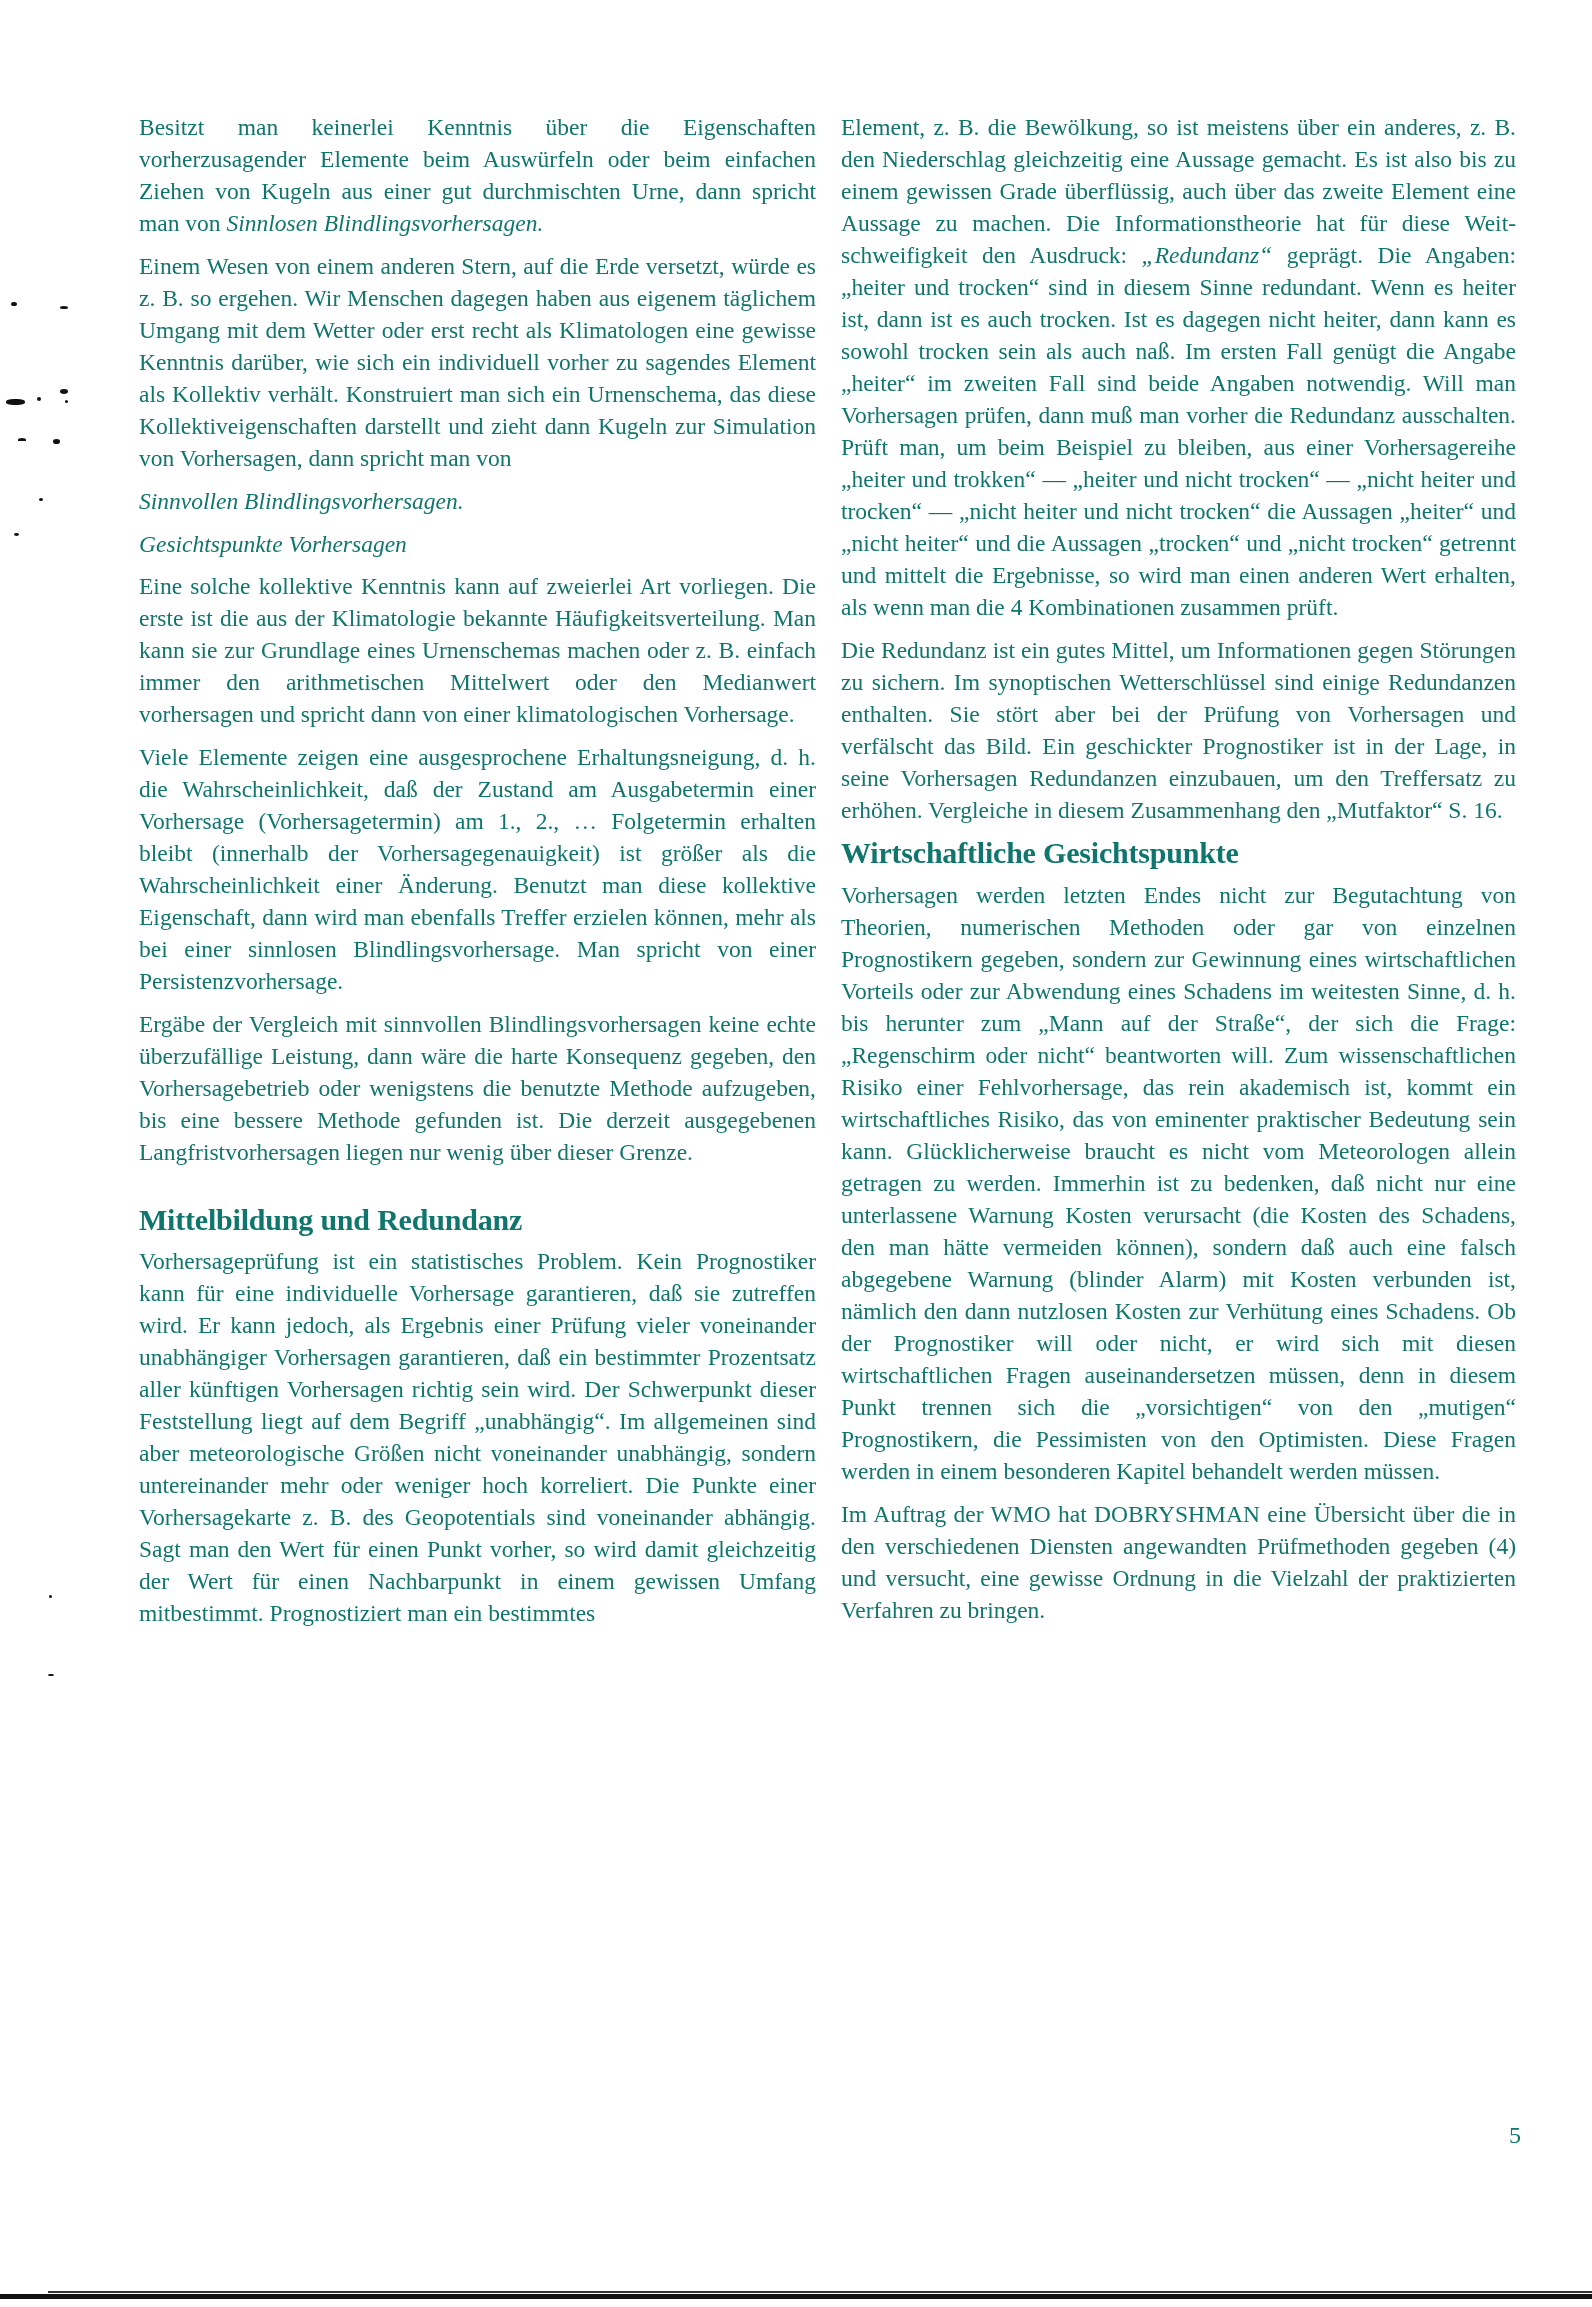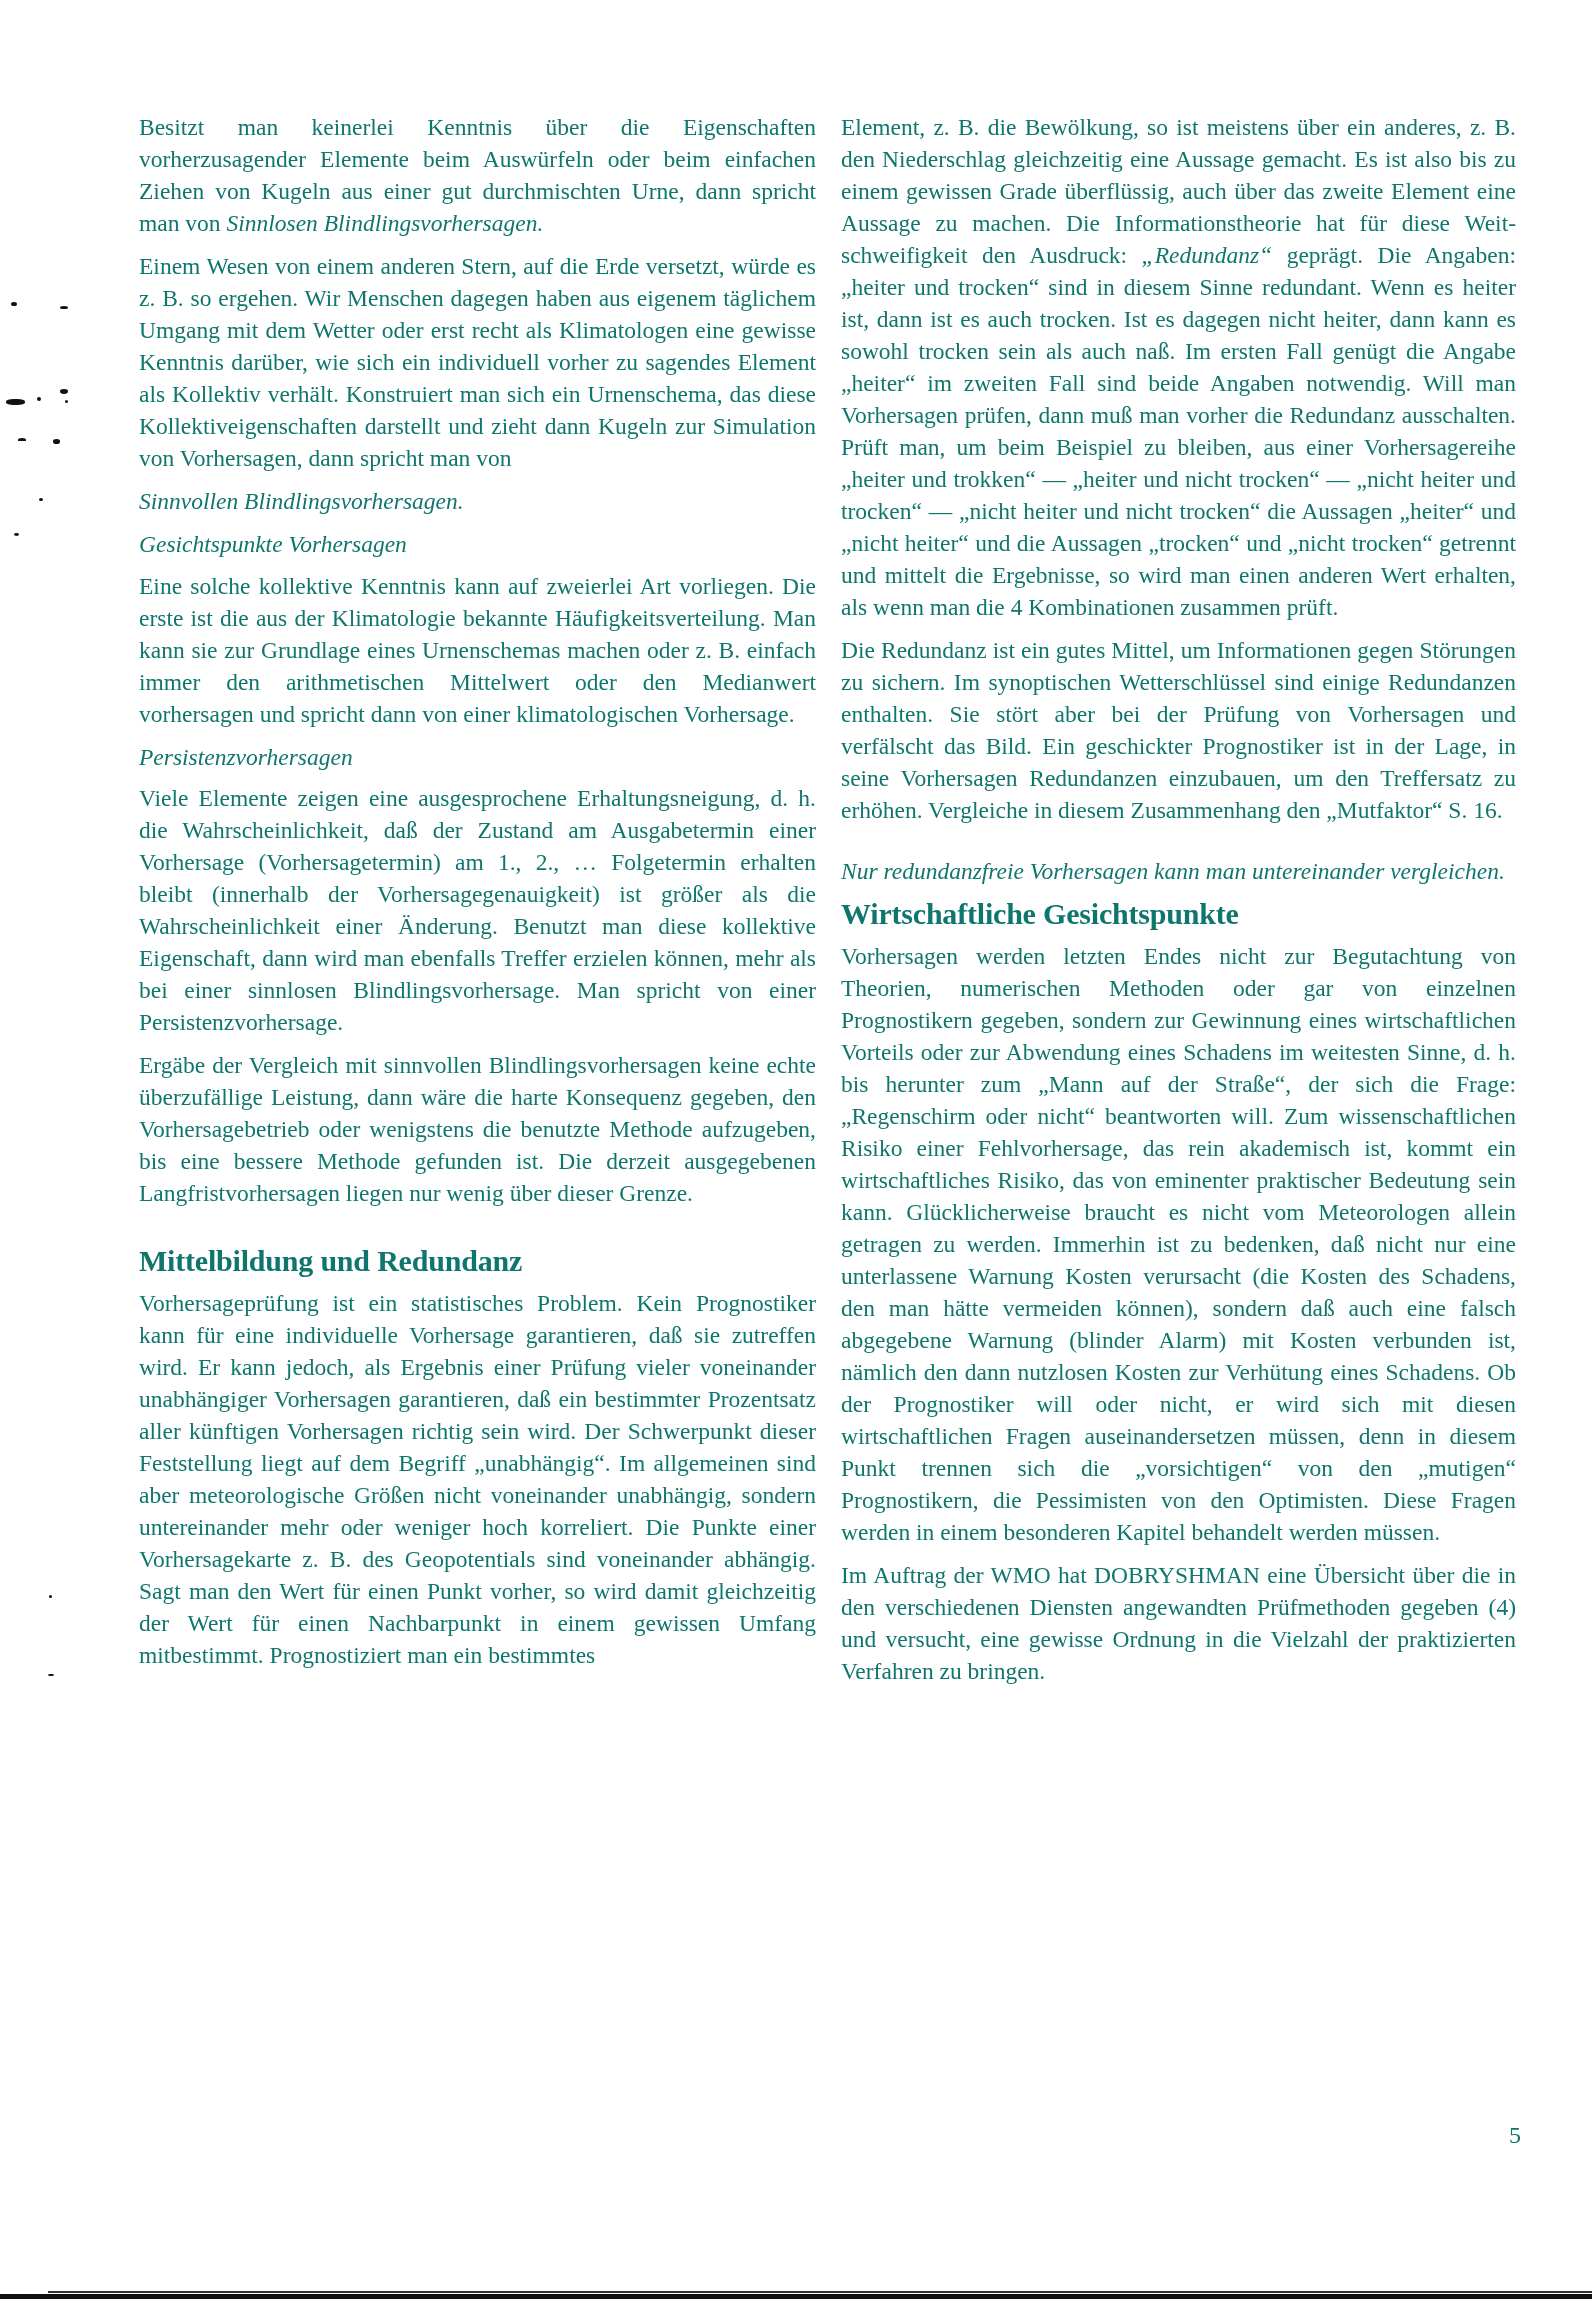--- a/index.html
+++ b/index.html
@@ -38,31 +38,29 @@
   <span class="speck" style="left:13.5px;top:533px;width:5.6px;height:3.2px;"></span>
   <span class="speck" style="left:49px;top:1595px;width:3.2px;height:3.2px;"></span>
   <span class="speck" style="left:48px;top:1674px;width:5.6px;height:2.4px;"></span>
 
   <div class="col col-left">
     <p><span>Besitzt man keinerlei Kenntnis über die Eigenschaften vorherzusagender Elemente beim Auswürfeln oder beim einfachen Ziehen von Kugeln aus einer gut durchmisch­ten Urne, dann spricht man von </span><em>Sinnlosen Blindlings­vorhersagen.</em></p>
     <p>Einem Wesen von einem anderen Stern, auf die Erde versetzt, würde es z. B. so ergehen. Wir Menschen da­gegen haben aus eigenem täglichem Umgang mit dem Wetter oder erst recht als Klimatologen eine gewisse Kenntnis darüber, wie sich ein individuell vorher zu sagendes Element als Kollektiv verhält. Konstruiert man sich ein Urnenschema, das diese Kollektiveigenschaften darstellt und zieht dann Kugeln zur Simulation von Vor­hersagen, dann spricht man von</p>
     <p class="lead-italic">Sinnvollen Blindlingsvorhersagen.</p>
     <p class="sub">Gesichtspunkte Vorhersagen</p>
     <p>Eine solche kollektive Kenntnis kann auf zweierlei Art vorliegen. Die erste ist die aus der Klimatologie be­kannte Häufigkeitsverteilung. Man kann sie zur Grund­lage eines Urnenschemas machen oder z. B. einfach immer den arithmetischen Mittelwert oder den Median­wert vorhersagen und spricht dann von einer klimato­logischen Vorhersage.</p>
-    <p class="sub">Persistenzvorhersagen</p>
     <p>Viele Elemente zeigen eine ausgesprochene Erhal­tungsneigung, d. h. die Wahrscheinlichkeit, daß der Zustand am Ausgabetermin einer Vorhersage (Vorher­sagetermin) am 1., 2., … Folgetermin erhalten bleibt (innerhalb der Vorhersagegenauigkeit) ist größer als die Wahrscheinlichkeit einer Änderung. Benutzt man diese kollektive Eigenschaft, dann wird man ebenfalls Treffer erzielen können, mehr als bei einer sinnlosen Blind­lingsvorhersage. Man spricht von einer Persistenz­vorhersage.</p>
     <p>Ergäbe der Vergleich mit sinnvollen Blindlingsvorher­sagen keine echte überzufällige Leistung, dann wäre die harte Konsequenz gegeben, den Vorhersagebetrieb oder wenigstens die benutzte Methode aufzugeben, bis eine bessere Methode gefunden ist. Die derzeit aus­gegebenen Langfristvorhersagen liegen nur wenig über dieser Grenze.</p>
     <h2 class="gap">Mittelbildung und Redundanz</h2>
     <p>Vorhersageprüfung ist ein statistisches Problem. Kein Prognostiker kann für eine individuelle Vorhersage garantieren, daß sie zutreffen wird. Er kann jedoch, als Ergebnis einer Prüfung vieler voneinander unabhän­giger Vorhersagen garantieren, daß ein bestimmter Prozentsatz aller künftigen Vorhersagen richtig sein wird. Der Schwerpunkt dieser Feststellung liegt auf dem Begriff „unabhängig“. Im allgemeinen sind aber meteo­rologische Größen nicht voneinander unabhängig, son­dern untereinander mehr oder weniger hoch korreliert. Die Punkte einer Vorhersagekarte z. B. des Geopoten­tials sind voneinander abhängig. Sagt man den Wert für einen Punkt vorher, so wird damit gleichzeitig der Wert für einen Nachbarpunkt in einem gewissen Um­fang mitbestimmt. Prognostiziert man ein bestimmtes</p>
   </div>
 
   <div class="col col-right">
     <p><span>Element, z. B. die Bewölkung, so ist meistens über ein anderes, z. B. den Niederschlag gleichzeitig eine Aus­sage gemacht. Es ist also bis zu einem gewissen Grade überflüssig, auch über das zweite Element eine Aussage zu machen. Die Informationstheorie hat für diese Weit­schweifigkeit den Ausdruck: </span><em>„Redundanz“</em><span> geprägt. Die Angaben: „heiter und trocken“ sind in diesem Sinne redundant. Wenn es heiter ist, dann ist es auch trocken. Ist es dagegen nicht heiter, dann kann es sowohl trocken sein als auch naß. Im ersten Fall genügt die Angabe „heiter“ im zweiten Fall sind beide Angaben notwendig. Will man Vorhersagen prüfen, dann muß man vorher die Redundanz ausschalten. Prüft man, um beim Beispiel zu bleiben, aus einer Vorhersagereihe „heiter und trok­ken“ — „heiter und nicht trocken“ — „nicht heiter und trocken“ — „nicht heiter und nicht trocken“ die Aus­sagen „heiter“ und „nicht heiter“ und die Aussagen „trocken“ und „nicht trocken“ getrennt und mittelt die Ergebnisse, so wird man einen anderen Wert erhalten, als wenn man die 4 Kombinationen zusammen prüft.</span></p>
     <p>Die Redundanz ist ein gutes Mittel, um Informationen gegen Störungen zu sichern. Im synoptischen Wetter­schlüssel sind einige Redundanzen enthalten. Sie stört aber bei der Prüfung von Vorhersagen und verfälscht das Bild. Ein geschickter Prognostiker ist in der Lage, in seine Vorhersagen Redundanzen einzubauen, um den Treffersatz zu erhöhen. Vergleiche in diesem Zusam­menhang den „Mutfaktor“ S. 16.</p>
-    <p class="statement">Nur redundanzfreie Vorhersagen kann man unterein­ander vergleichen.</p>
     <h2>Wirtschaftliche Gesichtspunkte</h2>
     <p>Vorhersagen werden letzten Endes nicht zur Begutach­tung von Theorien, numerischen Methoden oder gar von einzelnen Prognostikern gegeben, sondern zur Gewin­nung eines wirtschaftlichen Vorteils oder zur Abwen­dung eines Schadens im weitesten Sinne, d. h. bis her­unter zum „Mann auf der Straße“, der sich die Frage: „Regenschirm oder nicht“ beantworten will. Zum wis­senschaftlichen Risiko einer Fehlvorhersage, das rein akademisch ist, kommt ein wirtschaftliches Risiko, das von eminenter praktischer Bedeutung sein kann. Glück­licherweise braucht es nicht vom Meteorologen allein getragen zu werden. Immerhin ist zu bedenken, daß nicht nur eine unterlassene Warnung Kosten verursacht (die Kosten des Schadens, den man hätte vermeiden können), sondern daß auch eine falsch abgegebene War­nung (blinder Alarm) mit Kosten verbunden ist, nämlich den dann nutzlosen Kosten zur Verhütung eines Scha­dens. Ob der Prognostiker will oder nicht, er wird sich mit diesen wirtschaftlichen Fragen auseinandersetzen müssen, denn in diesem Punkt trennen sich die „vorsich­tigen“ von den „mutigen“ Prognostikern, die Pessimi­sten von den Optimisten. Diese Fragen werden in einem besonderen Kapitel behandelt werden müssen.</p>
     <p>Im Auftrag der WMO hat DOBRYSHMAN eine Über­sicht über die in den verschiedenen Diensten ange­wandten Prüfmethoden gegeben (4) und versucht, eine gewisse Ordnung in die Vielzahl der praktizierten Ver­fahren zu bringen.</p>
   </div>
 
   <div class="page-number">5</div>
 
   <div class="bottom-rule-thin"></div>
   <div class="bottom-rule"></div>
 </div>

